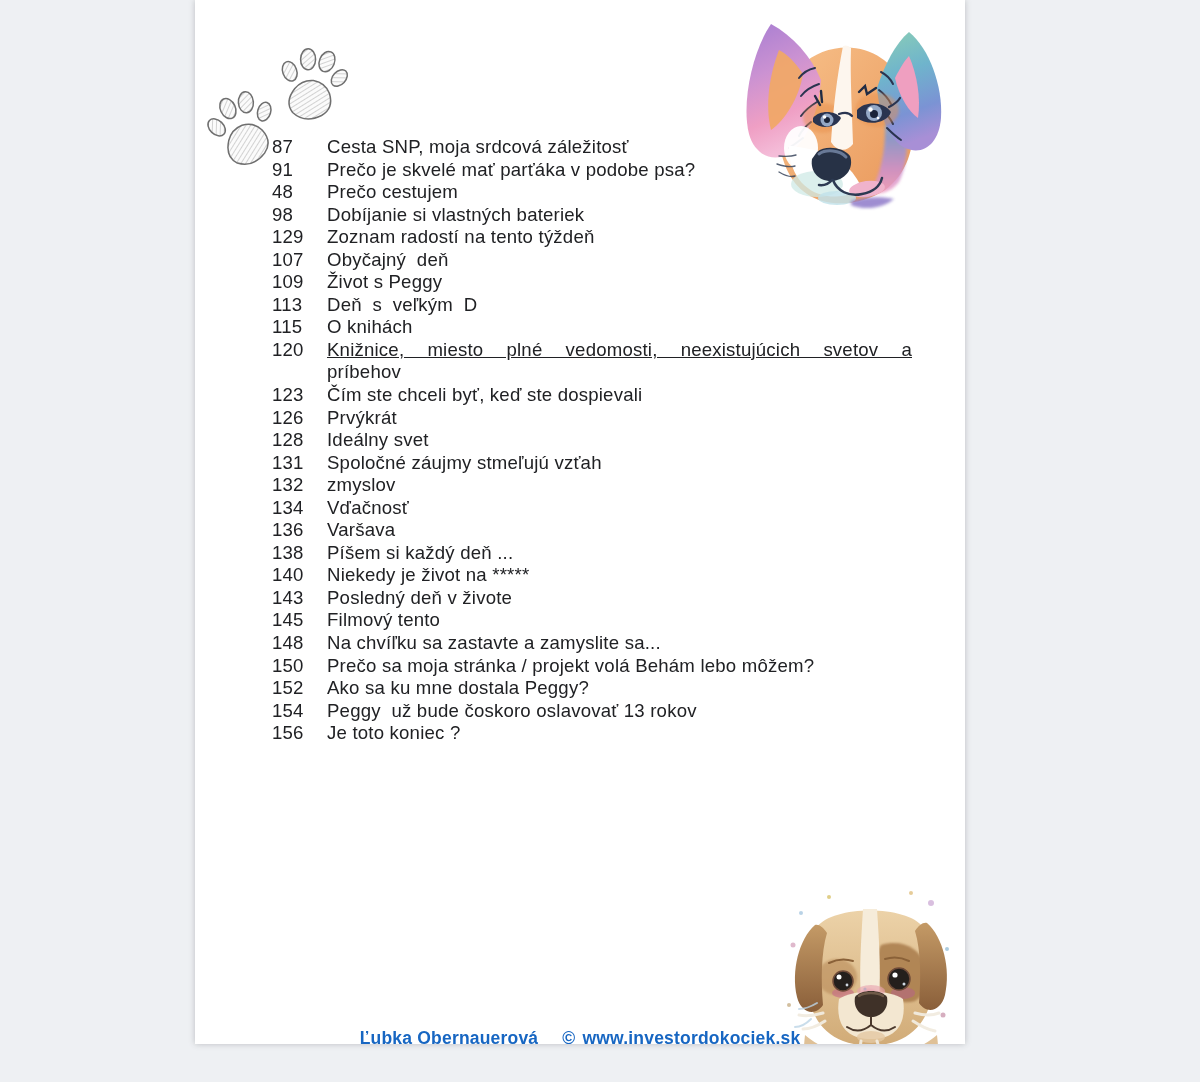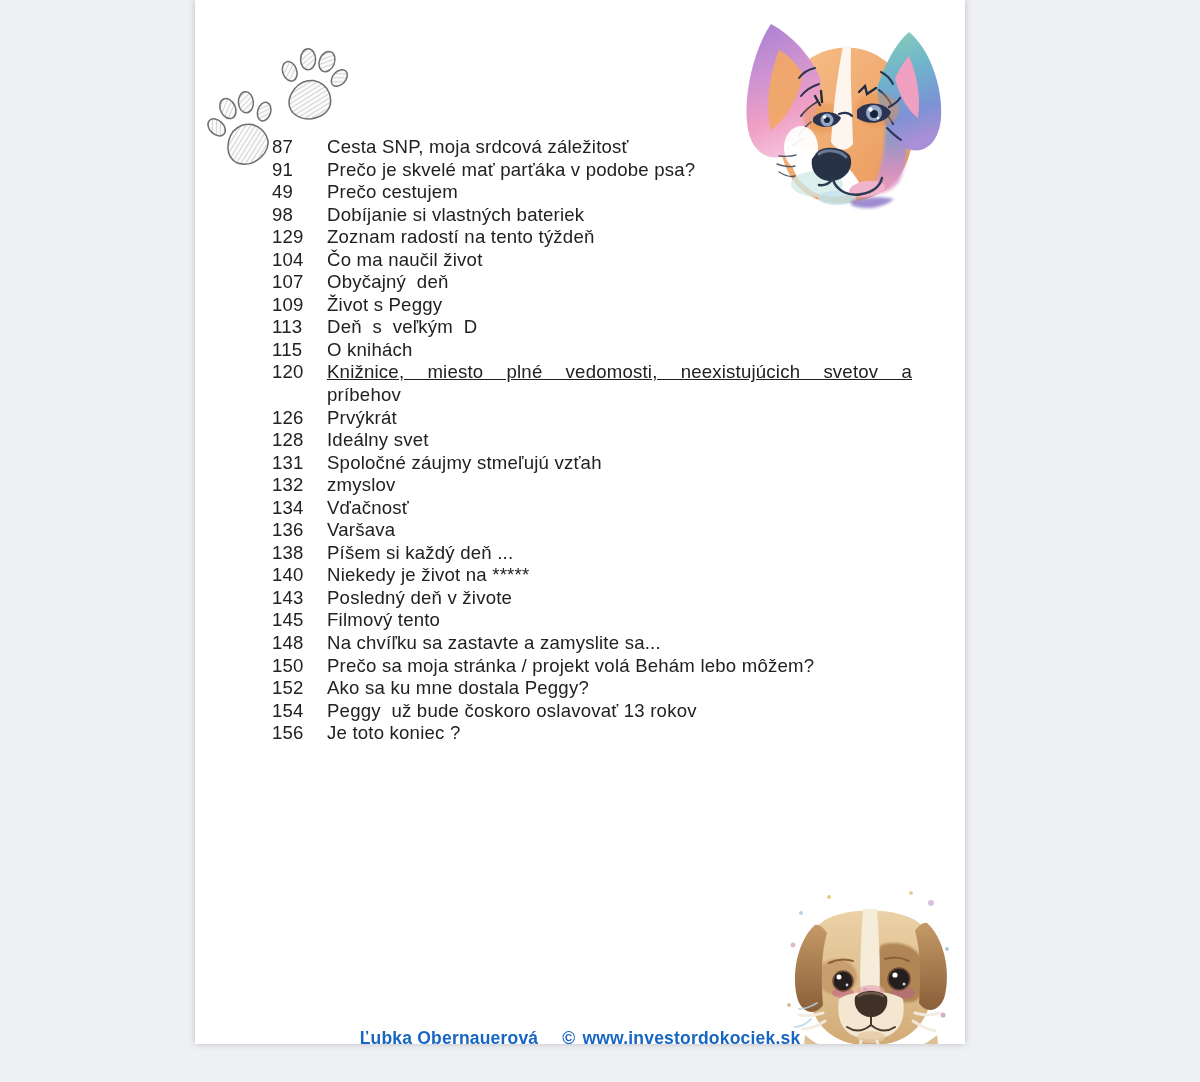--- a/index.html
+++ b/index.html
@@ -165,41 +165,35 @@
           <div>Cesta SNP, moja srdcová záležitosť</div>
         </div>
       </div>
       <div class="toc-row">
         <span class="toc-num">91</span>
         <div class="toc-title">
           <div>Prečo je skvelé mať parťáka v podobe psa?</div>
         </div>
       </div>
       <div class="toc-row">
-        <span class="toc-num">49</span>
+        <span class="toc-num">48</span>
         <div class="toc-title">
           <div>Prečo cestujem</div>
         </div>
       </div>
       <div class="toc-row">
         <span class="toc-num">98</span>
         <div class="toc-title">
           <div>Dobíjanie si vlastných bateriek</div>
         </div>
       </div>
       <div class="toc-row">
         <span class="toc-num">129</span>
         <div class="toc-title">
           <div>Zoznam radostí na tento týždeň</div>
-        </div>
-      </div>
-      <div class="toc-row">
-        <span class="toc-num">104</span>
-        <div class="toc-title">
-          <div>Čo ma naučil život</div>
         </div>
       </div>
       <div class="toc-row">
         <span class="toc-num">107</span>
         <div class="toc-title">
           <div>Obyčajný  deň</div>
         </div>
       </div>
       <div class="toc-row">
         <span class="toc-num">109</span>
@@ -217,20 +211,26 @@
         <span class="toc-num">115</span>
         <div class="toc-title">
           <div>O knihách</div>
         </div>
       </div>
       <div class="toc-row">
         <span class="toc-num">120</span>
         <div class="toc-title">
           <div class="j">Knižnice, miesto plné vedomosti, neexistujúcich svetov a</div>
           <div>príbehov</div>
+        </div>
+      </div>
+      <div class="toc-row">
+        <span class="toc-num">123</span>
+        <div class="toc-title">
+          <div>Čím ste chceli byť, keď ste dospievali</div>
         </div>
       </div>
       <div class="toc-row">
         <span class="toc-num">126</span>
         <div class="toc-title">
           <div>Prvýkrát</div>
         </div>
       </div>
       <div class="toc-row">
         <span class="toc-num">128</span>

